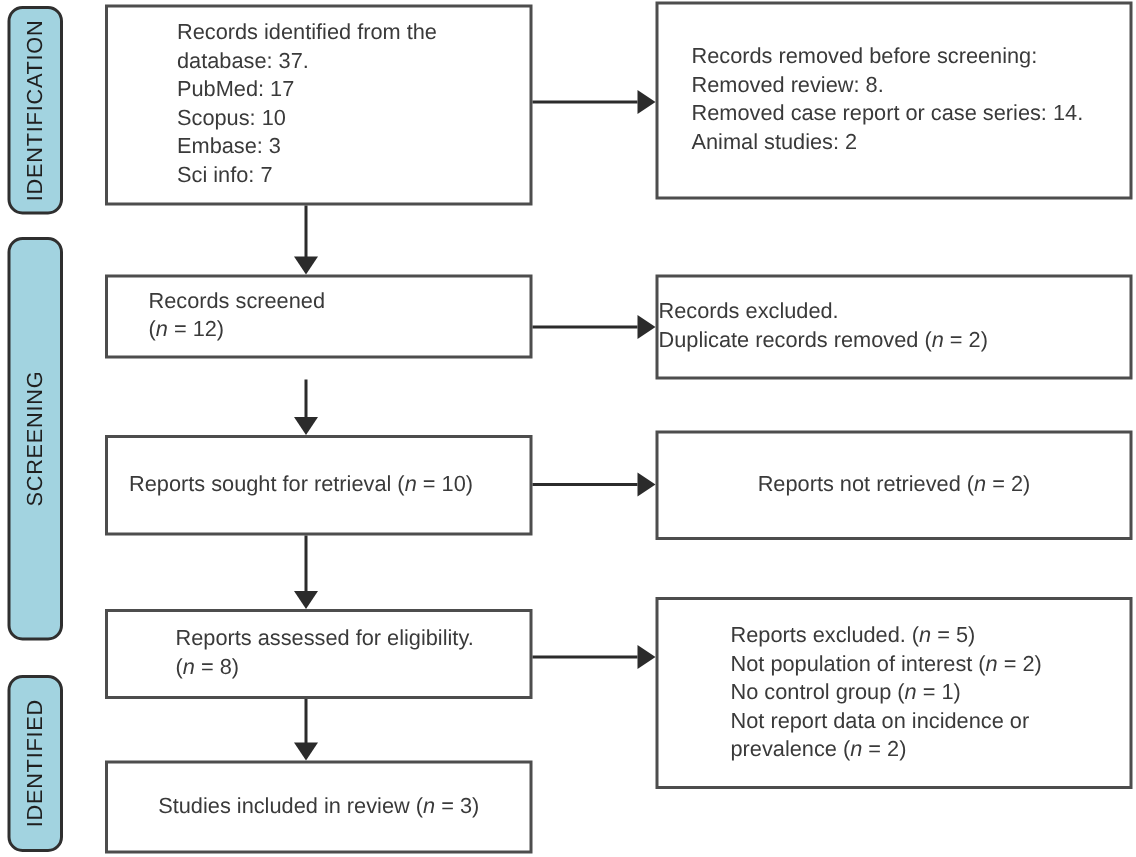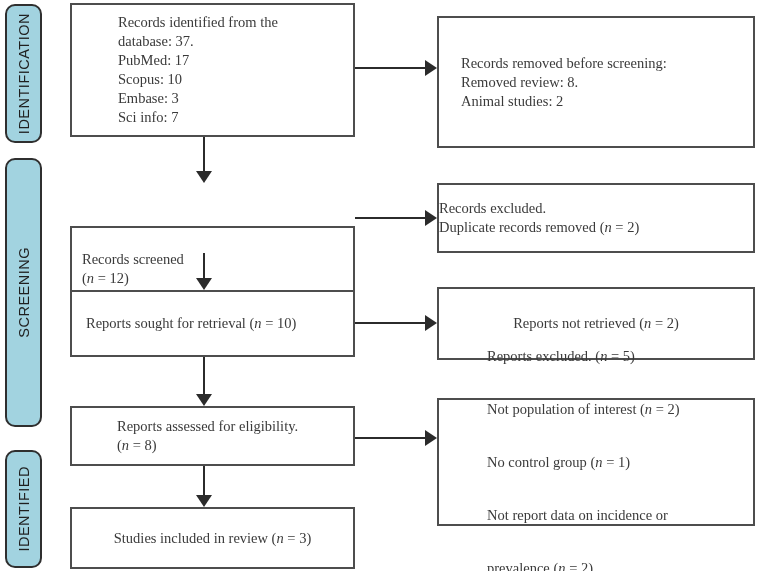--- a/index.html
+++ b/index.html
@@ -44,21 +44,20 @@
   .flow-box {
     position: absolute;
     background: #ffffff;
     border: 2px solid var(--box-border);
     box-sizing: border-box;
     display: flex;
     flex-direction: column;
     justify-content: center;
     font-size: 14.5px;
     line-height: 19px;
-    font-family: Liberation Serif, serif;
   }
   .flow-box .line { white-space: nowrap; }
   .flow-box i { font-style: italic; }
   .left-col  { left: 70px;  width: 285px; }
   .right-col { left: 437px; width: 318px; }
   .center-text { text-align: center; padding-left: 6px; padding-right: 6px; }
   
   .arrow { position: absolute; }
   .vline { position: absolute; width: 2px;  background: var(--arrow-color); left: 0; top: 0; }
   .hline { position: absolute; height: 2px; background: var(--arrow-color); left: 0; top: 0; }
@@ -92,54 +91,55 @@
 
   <div class="flow-box left-col" style="top:3px; height:134px; padding-left:46px;">
       <div class="line">Records identified from the</div>
       <div class="line">database: 37.</div>
       <div class="line">PubMed: 17</div>
       <div class="line">Scopus: 10</div>
       <div class="line">Embase: 3</div>
       <div class="line">Sci info: 7</div>
     </div>
 
-  <div class="flow-box left-col" style="top:183px; height:86px; padding-left:10px;margin-top:43px;">
+  <div class="flow-box left-col" style="top:183px; height:56px; padding-left:27px;">
       <div class="line">Records screened</div>
       <div class="line">(<i>n</i> = 12)</div>
     </div>
 
   <div class="flow-box left-col" style="top:290px; height:67px; padding-left:14px;">
       <div class="line">Reports sought for retrieval (<i>n</i> = 10)</div>
     </div>
 
   <div class="flow-box left-col" style="top:406px; height:60px; padding-left:45px;">
       <div class="line">Reports assessed for eligibility.</div>
       <div class="line">(<i>n</i> = 8)</div>
     </div>
 
   <div class="flow-box left-col center-text" style="top:507px; height:62px;">
       <div class="line">Studies included in review (<i>n</i> = 3)</div>
     </div>
 
-  <div class="flow-box right-col" style="top:16px; height:132px; padding-left:22px;">
+  <div class="flow-box right-col" style="top:1px; height:132px; padding-left:22px;">
       <div class="line">Records removed before screening:</div>
       <div class="line">Removed review: 8.</div>
+      <div class="line">Removed case report or case series: 14.</div>
       <div class="line">Animal studies: 2</div>
     </div>
 
   <div class="flow-box right-col" style="top:183px; height:70px; ">
       <div class="line">Records excluded.</div>
       <div class="line">Duplicate records removed (<i>n</i> = 2)</div>
     </div>
 
   <div class="flow-box right-col center-text" style="top:287px; height:73px;">
       <div class="line">Reports not retrieved (<i>n</i> = 2)</div>
     </div>
 
-  <div class="flow-box right-col" style="top:398px; height:128px; padding-left:48px;gap:34px;">
+  <div class="flow-box right-col" style="top:398px; height:128px; padding-left:48px;">
       <div class="line">Reports excluded. (<i>n</i> = 5)</div>
       <div class="line">Not population of interest (<i>n</i> = 2)</div>
       <div class="line">No control group (<i>n</i> = 1)</div>
       <div class="line">Not report data on incidence or</div>
       <div class="line">prevalence (<i>n</i> = 2)</div>
     </div>
 
   <div class="arrow" style="left:203px; top:137px; width:2px; height:46px;">
     <div class="vline" style="height:35px;"></div>
     <div class="head-down" style="left:-7px; top:34px;"></div>

